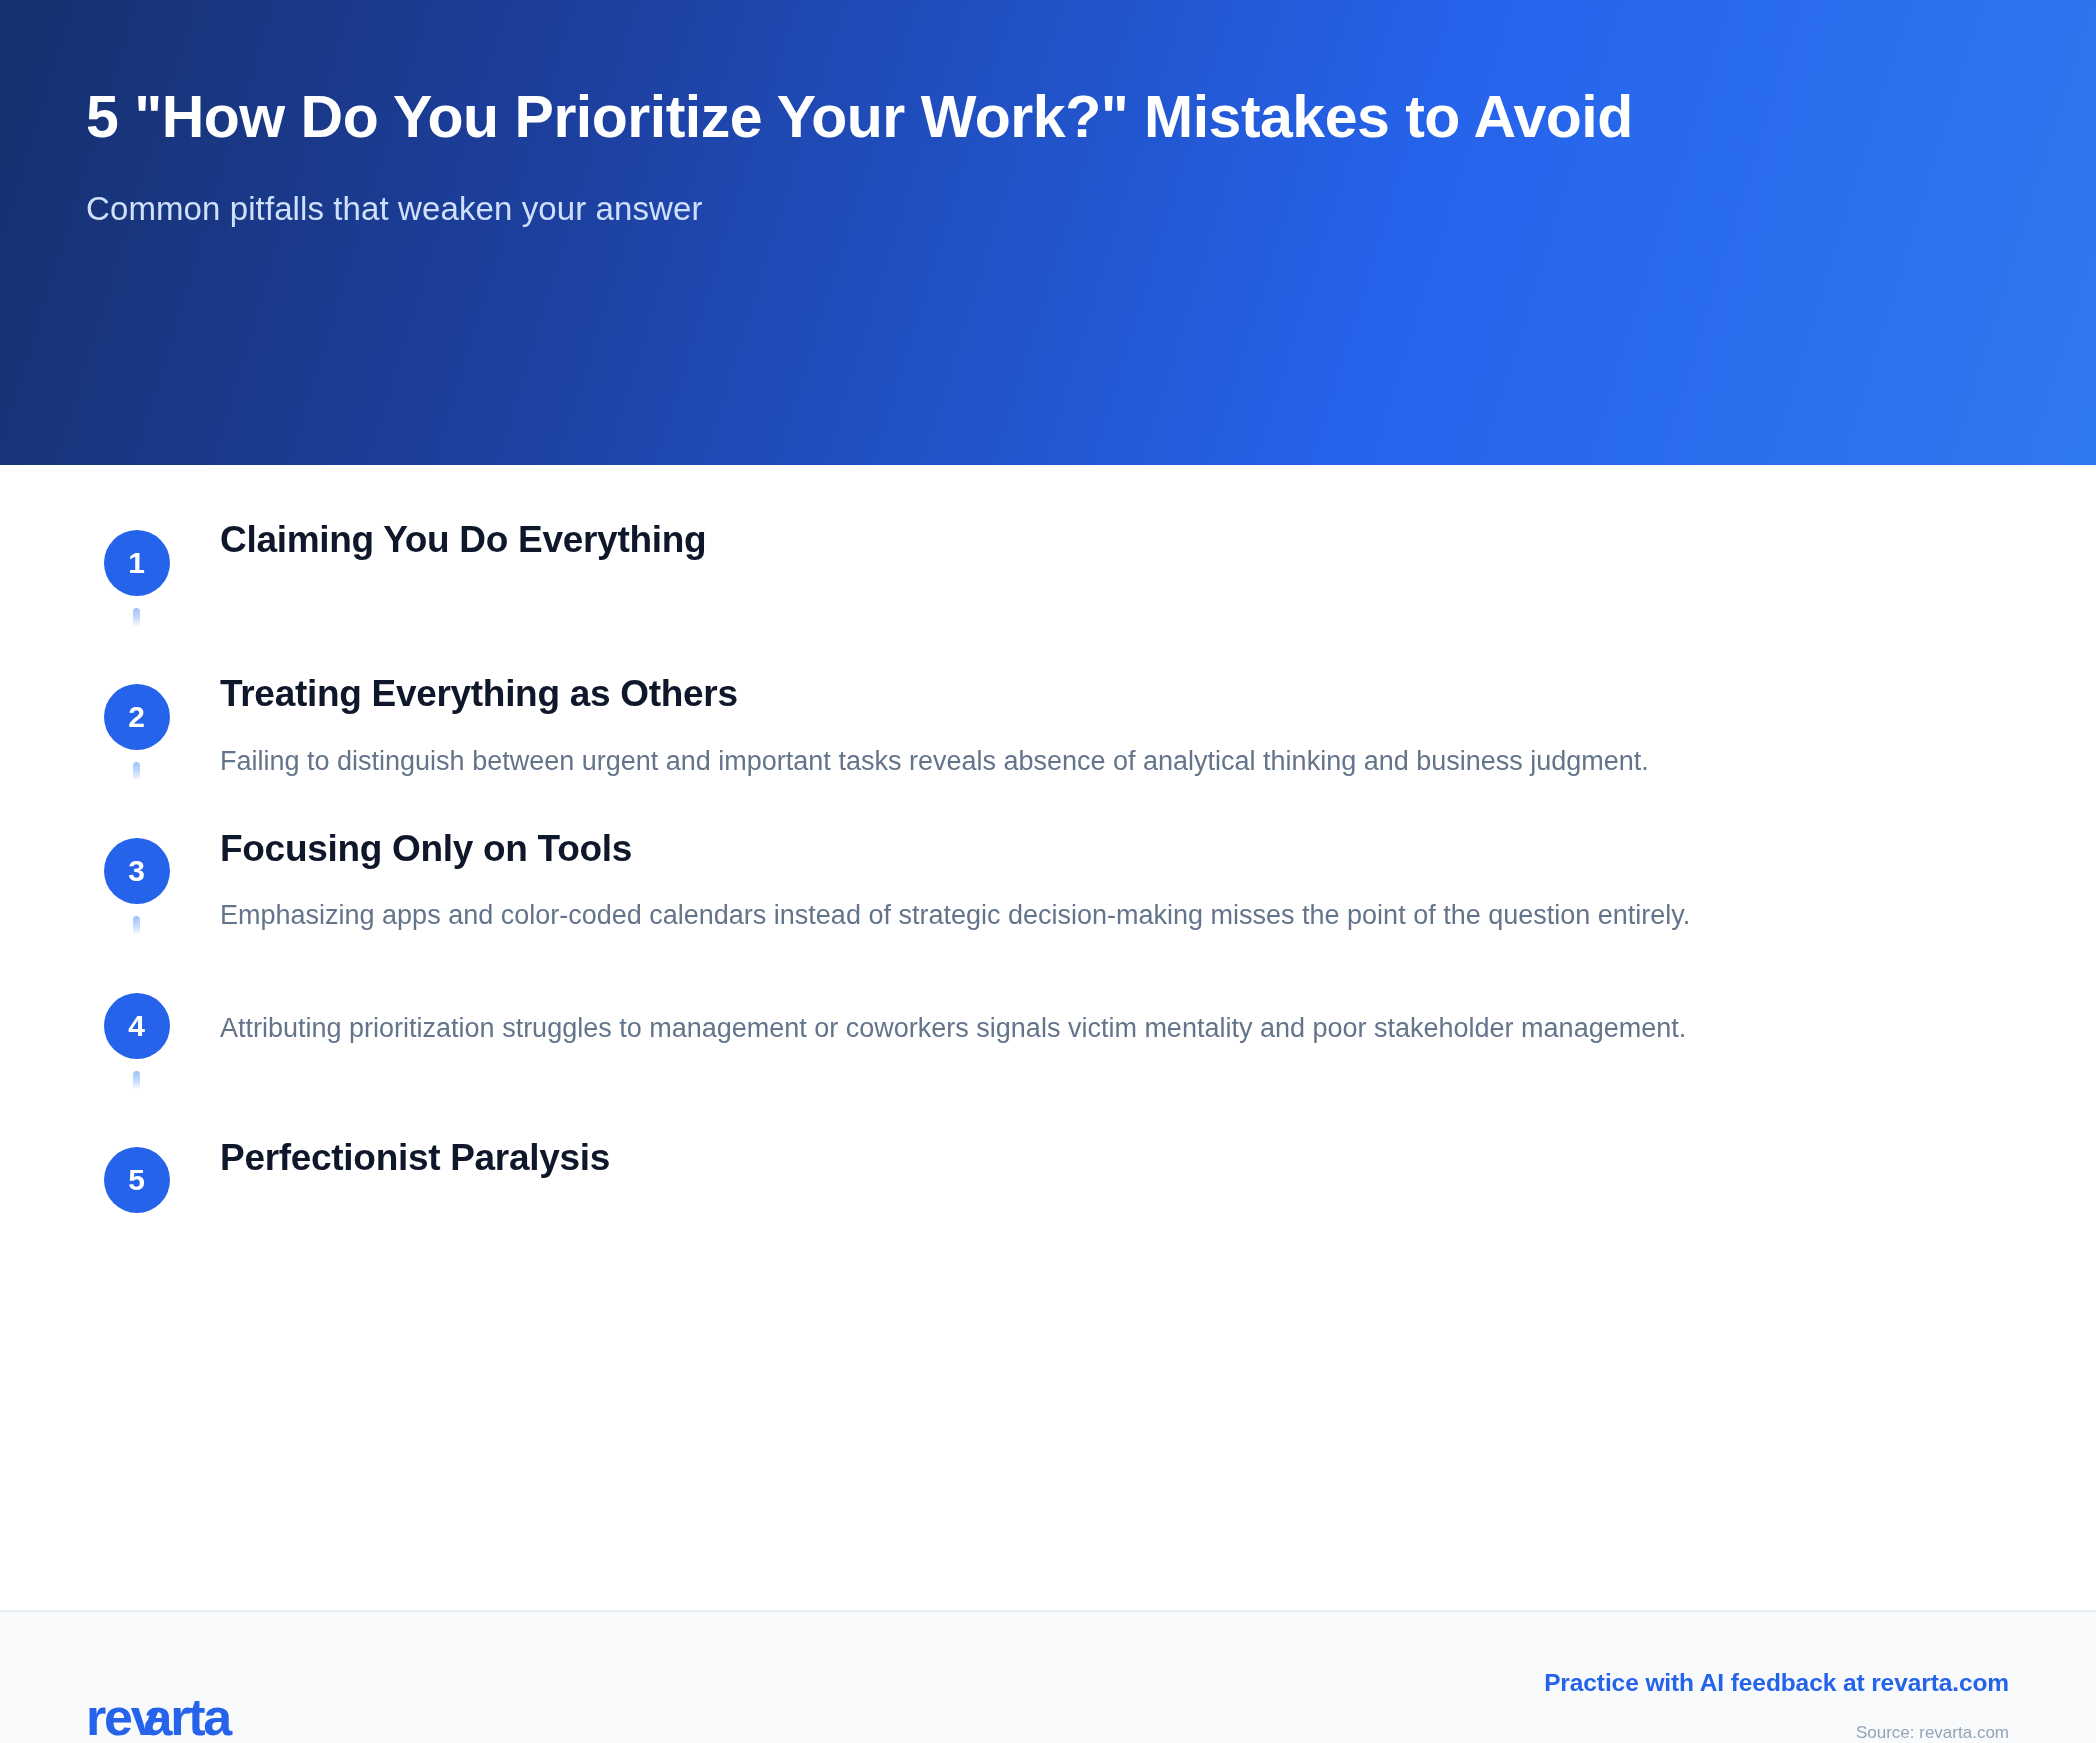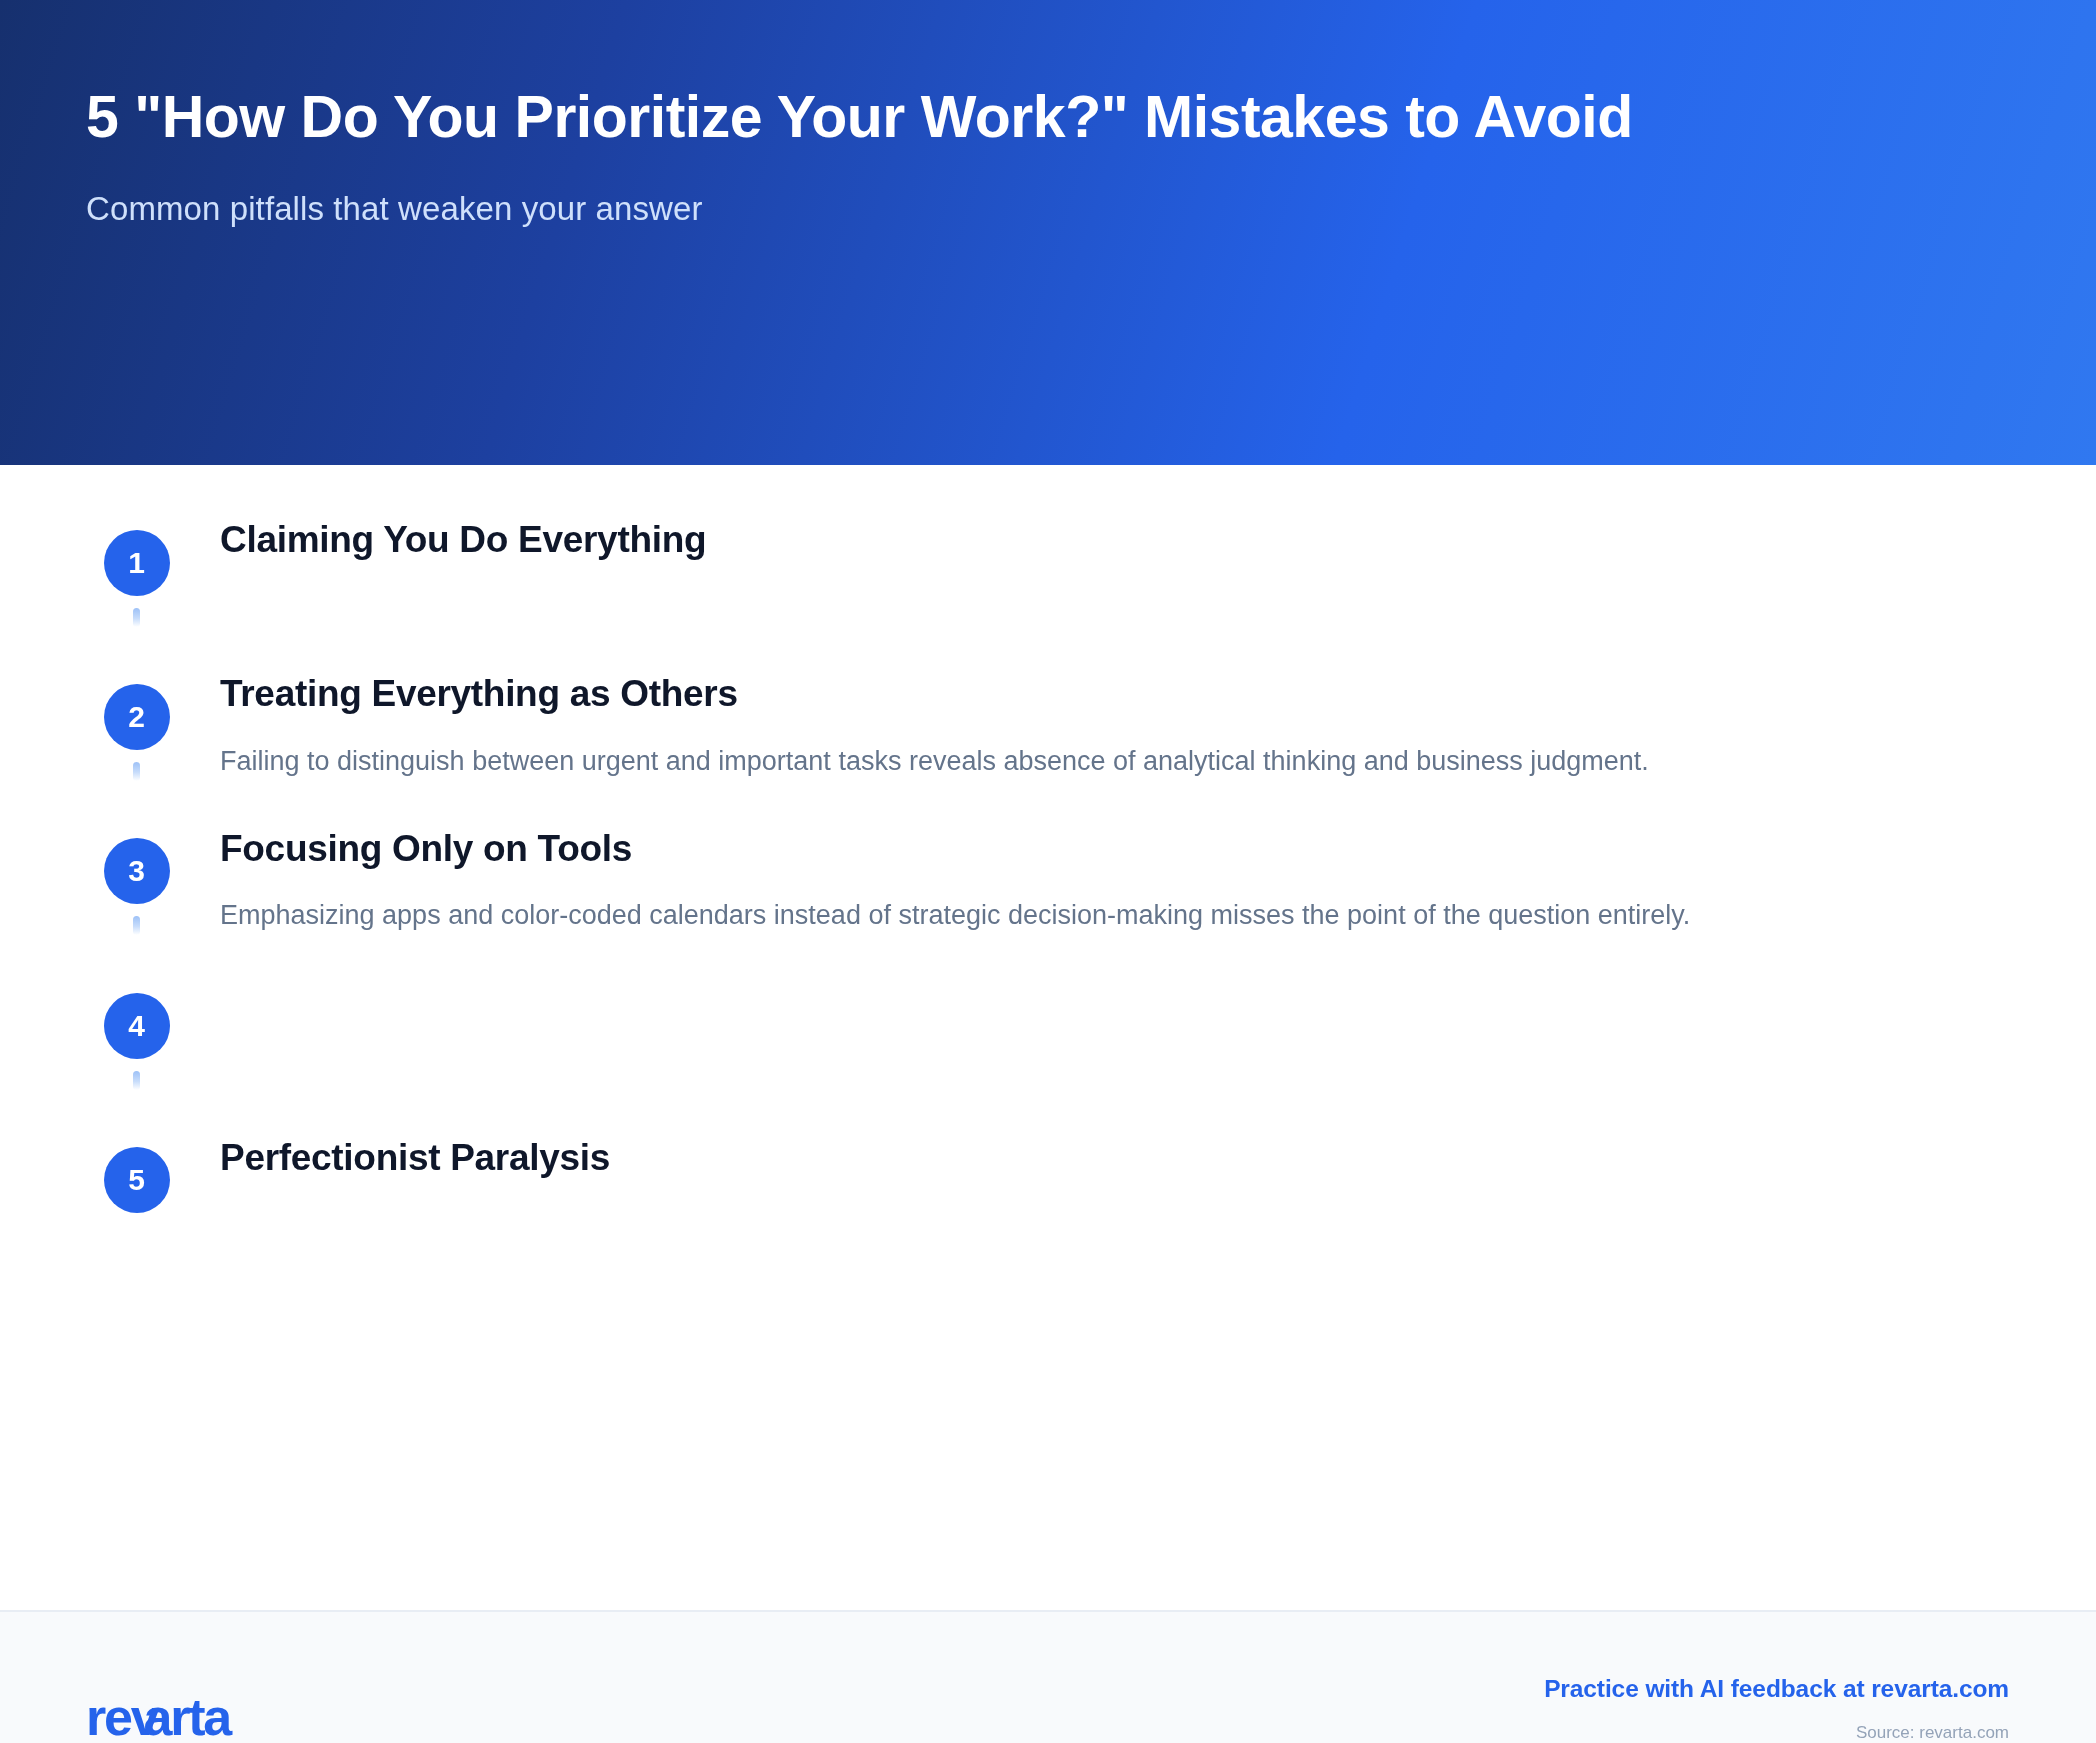--- a/index.html
+++ b/index.html
@@ -127,21 +127,21 @@
     font-size:52px;
     font-weight:700;
     letter-spacing:-2.2px;
     line-height:1;
   }
   .logo .lg-a { margin-left:-14px; }
   .footer-right {
     display:flex;
     flex-direction:column;
     align-items:flex-end;
-    gap:20px;
+    gap:26px;
   }
   .footer-cta {
     color:#2563eb;
     font-size:24.5px;
     font-weight:700;
     letter-spacing:-0.1px;
   }
   .footer-source {
     color:#94a3b8;
     font-size:17px;
@@ -192,20 +192,21 @@
           <div class="item-desc">Emphasizing apps and color-coded calendars instead of strategic decision-making misses the point of the question entirely.</div>
         </div>
       </div>
 
       <div class="item">
         <div class="badge-col">
           <div class="badge">4</div>
           <div class="connector"></div>
         </div>
         <div class="text-col">
+          <div class="item-desc">Attributing prioritization struggles to management or coworkers signals victim mentality and poor stakeholder management.</div>
         </div>
       </div>
 
       <div class="item">
         <div class="badge-col">
           <div class="badge">5</div>
 
         </div>
         <div class="text-col">
           <div class="item-title">Perfectionist Paralysis</div>

